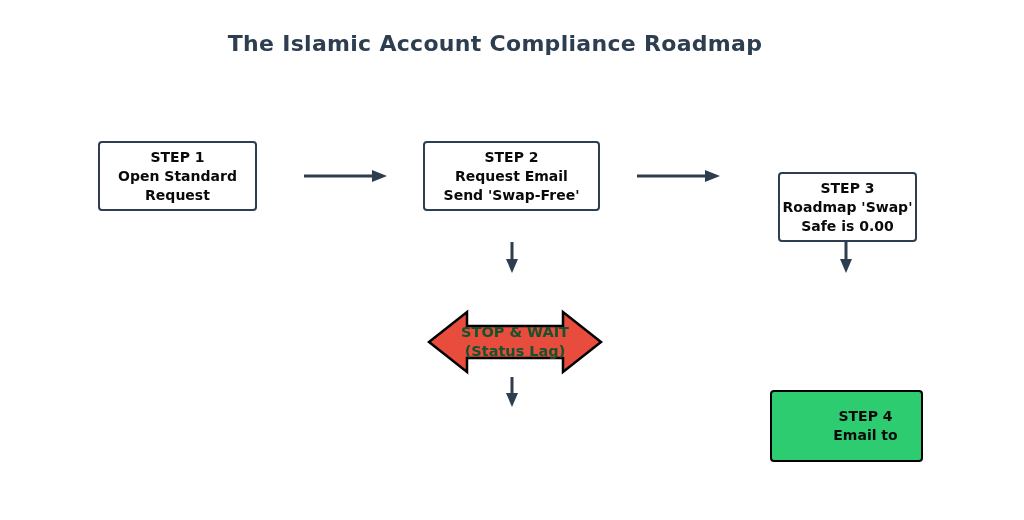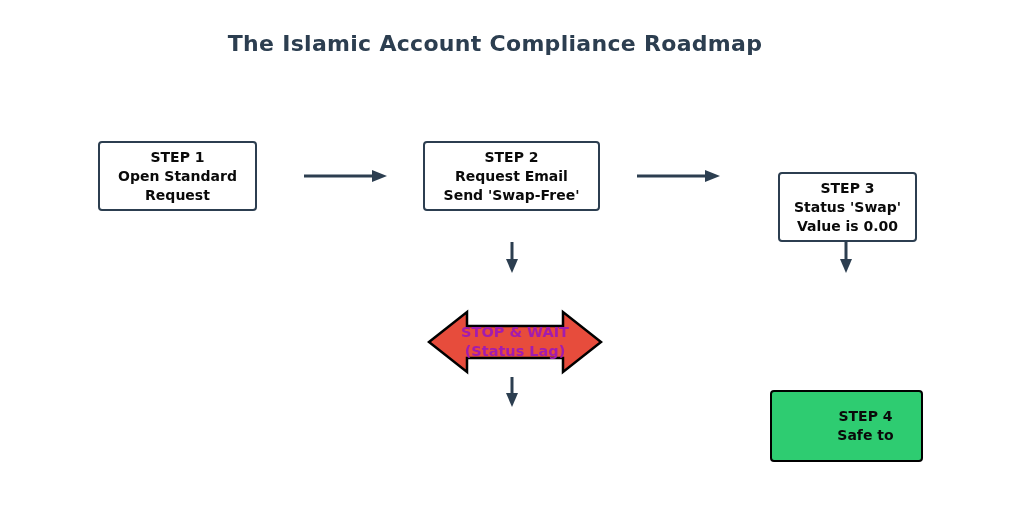--- a/index.html
+++ b/index.html
@@ -52,21 +52,21 @@
   .stop-wrap { position: absolute; left: 427px; top: 308px; width: 176px; height: 68px; }
   .stop-svg { position: absolute; left: 0; top: 0; }
   .stop-text {
     position: absolute;
     left: 0; top: 0;
     width: 100%; height: 100%;
     display: flex;
     flex-direction: column;
     align-items: center;
     justify-content: center;
-    color: #a21caf;
+    color: #14532d;
     font-weight: bold;
     font-size: 14.5px;
     line-height: 19px;
     text-align: center;
     white-space: nowrap;
   }
 </style>
 </head>
 <body>
 
@@ -91,22 +91,22 @@
     <div>Send 'Swap-Free'</div>
   </div>
 
   <svg class="arrow" style="left:636px; top:169px;" width="84" height="14" viewBox="0 0 84 14">
     <line x1="1" y1="7" x2="69" y2="7" stroke="#2c3e50" stroke-width="3"></line>
     <polygon points="69,1 84,7 69,13" fill="#2c3e50"></polygon>
   </svg>
 
   <div class="step-box" id="box-step3">
     <div>STEP 3</div>
-    <div>Status 'Swap'</div>
-    <div>Value is 0.00</div>
+    <div>Roadmap 'Swap'</div>
+    <div>Safe is 0.00</div>
   </div>
 
   <svg class="arrow" style="left:505px; top:241px;" width="14" height="32" viewBox="0 0 14 32">
     <line x1="7" y1="1" x2="7" y2="19" stroke="#2c3e50" stroke-width="3"></line>
     <polygon points="1,18 13,18 7,32" fill="#2c3e50"></polygon>
   </svg>
 
   <svg class="arrow" style="left:839px; top:241px;" width="14" height="32" viewBox="0 0 14 32">
     <line x1="7" y1="1" x2="7" y2="19" stroke="#2c3e50" stroke-width="3"></line>
     <polygon points="1,18 13,18 7,32" fill="#2c3e50"></polygon>
@@ -122,16 +122,16 @@
     </div>
   </div>
 
   <svg class="arrow" style="left:505px; top:376px;" width="14" height="31" viewBox="0 0 14 31">
     <line x1="7" y1="1" x2="7" y2="18" stroke="#2c3e50" stroke-width="3"></line>
     <polygon points="1,17 13,17 7,31" fill="#2c3e50"></polygon>
   </svg>
 
   <div class="step-box green" id="box-step4">
     <div>STEP 4</div>
-    <div>Safe to</div>
+    <div>Email to</div>
   </div>
 
 </div>
 
 </body></html>

